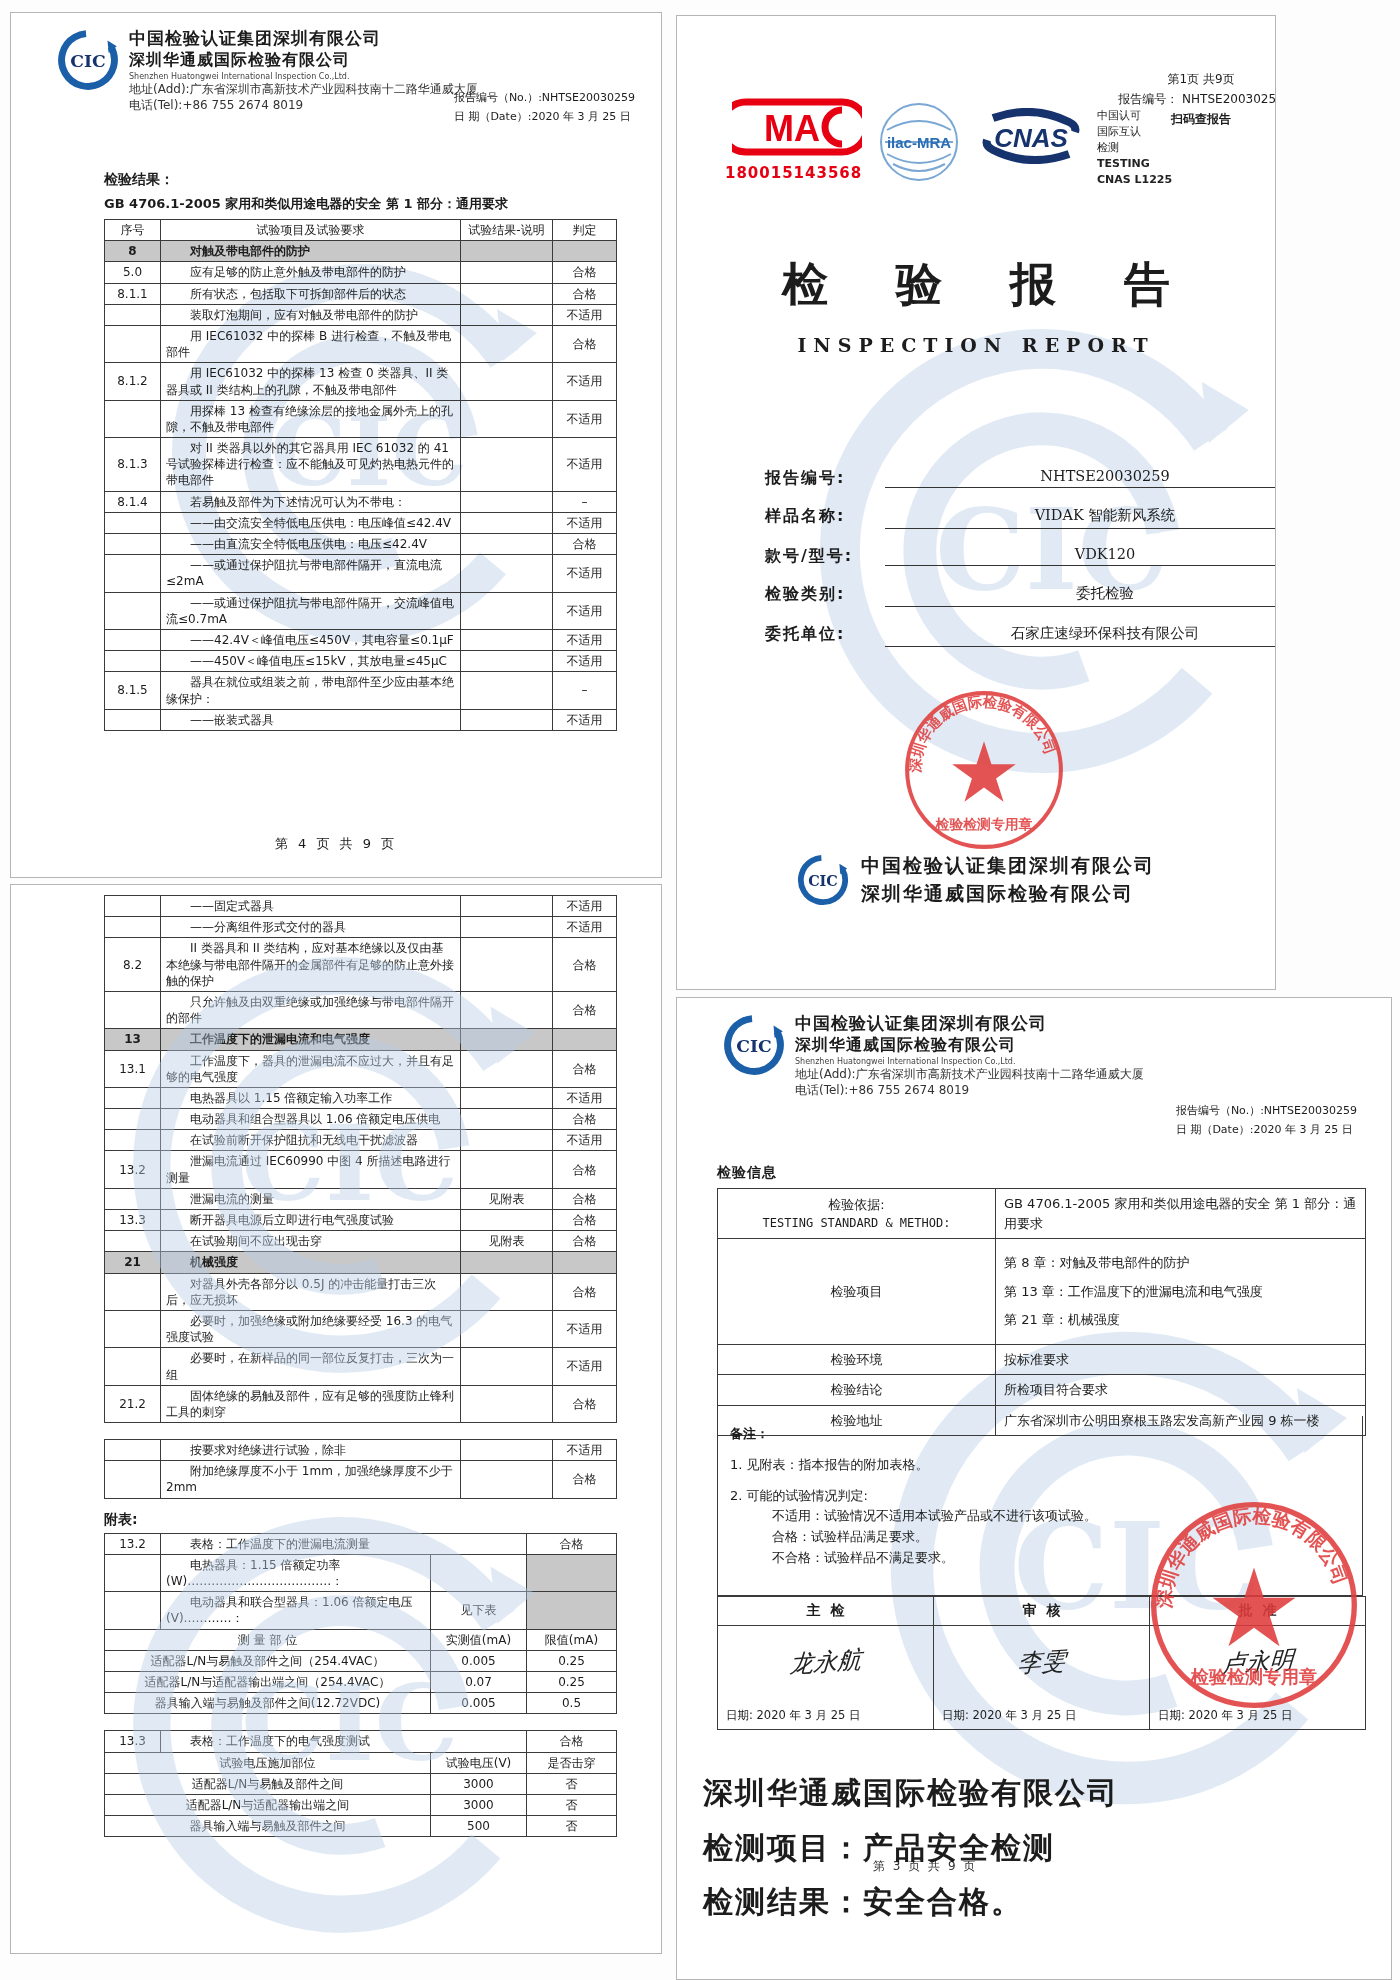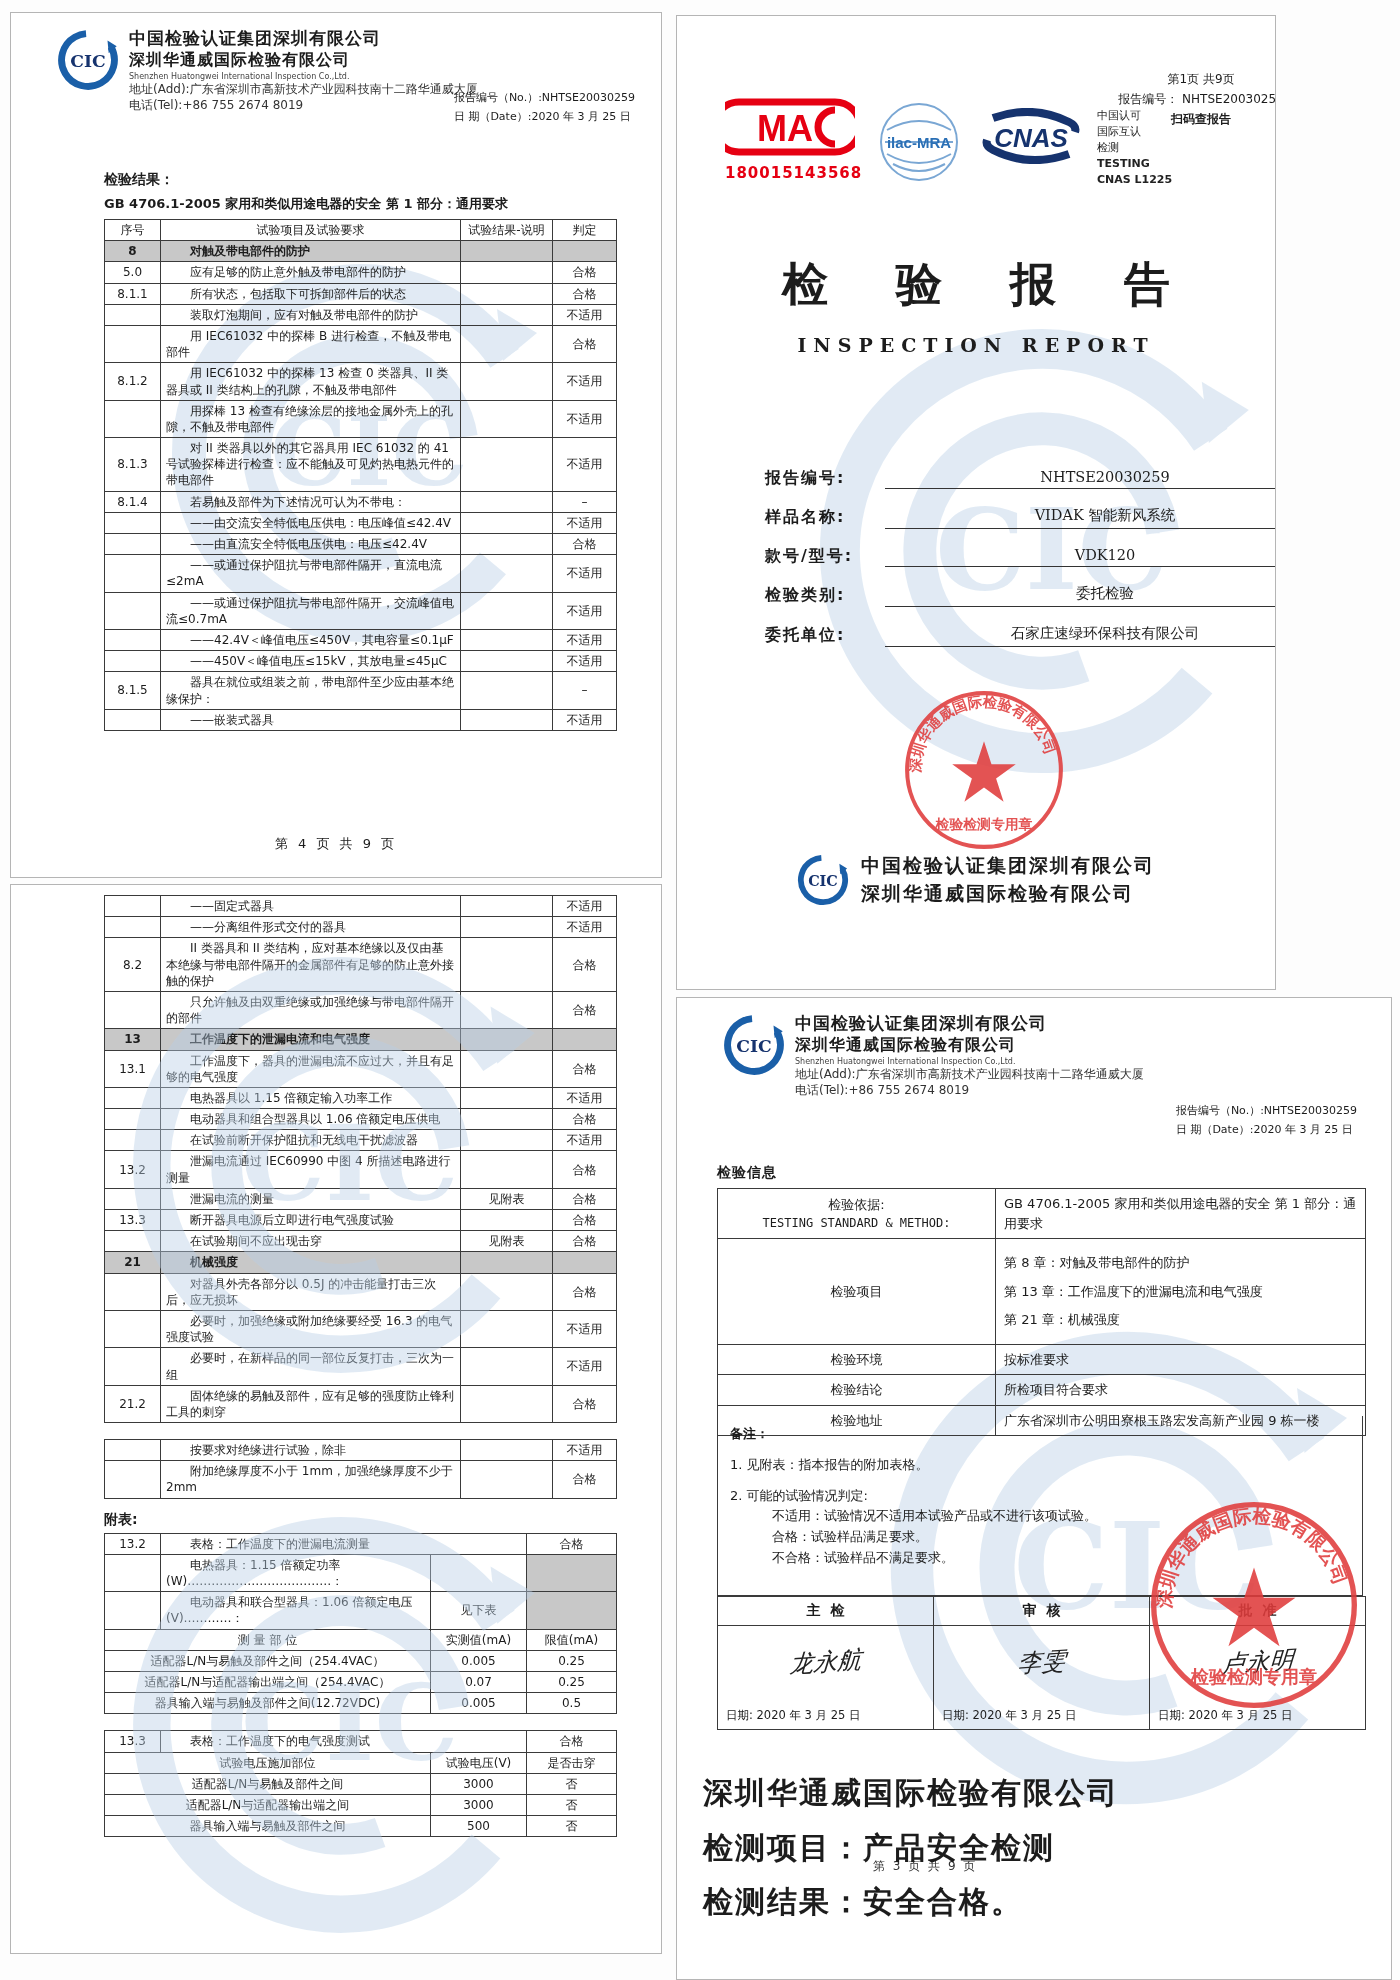--- a/index.html
+++ b/index.html
@@ -40,32 +40,32 @@
   .rt .cc{text-align:center;text-indent:0;}
   .tfoot{font-size:13px;text-align:center;margin-top:22px;letter-spacing:3px;}
 
   
   .r1meta{position:absolute;left:424px;top:54px;width:200px;text-align:center;font-size:12px;line-height:1.65;}
   .qr{position:absolute;left:600px;top:110px;width:78px;height:78px;background:
       repeating-linear-gradient(0deg,#111 0 4px,rgba(255,255,255,0) 4px 8px),
       repeating-linear-gradient(90deg,#111 0 4px,#fff 4px 8px);}
   .fp{position:absolute;width:20px;height:20px;border:4px solid #111;background:#fff;box-sizing:border-box;}
   .fp::after{content:"";position:absolute;left:3px;top:3px;width:6px;height:6px;background:#111;}
-  .cma{position:absolute;left:48px;top:80px;text-align:left;}
+  .cma{position:absolute;left:48px;top:80px;text-align:right;}
   .cmanum{color:#e60012;font-weight:bold;font-size:15px;letter-spacing:1px;margin-top:2px;}
   .ilac{position:absolute;left:200px;top:84px;}
   .cnas{position:absolute;left:298px;top:92px;}
   .accred{position:absolute;left:420px;top:92px;font-size:11px;line-height:1.45;color:#222;}
   .accred .b{font-weight:bold;}
   .rtitle{position:absolute;left:0;top:238px;width:100%;text-align:center;
           font-size:46px;font-weight:bold;letter-spacing:26px;text-indent:26px;}
   .rtitle2{position:absolute;left:0;top:318px;width:100%;text-align:center;
            font-family:"DejaVu Serif",serif;font-size:19px;font-weight:bold;letter-spacing:7px;}
   .fields{position:absolute;left:88px;top:452px;width:560px;}
-  .frow{display:flex;align-items:center;margin-bottom:17px;}
+  .frow{display:flex;align-items:flex-start;margin-bottom:17px;}
   .flabel{width:120px;font-size:16px;font-weight:bold;letter-spacing:2px;}
   .fval{flex:1;border-bottom:1px solid #333;text-align:center;font-size:14.5px;
         font-family:"DejaVu Serif","DejaVu Sans",serif;padding-bottom:3px;}
   .cblock{position:absolute;left:0;top:836px;width:100%;display:flex;justify-content:center;gap:12px;align-items:center;}
   .cblock .l1{font-size:19px;font-weight:bold;letter-spacing:2px;line-height:1.45;}
 
   
   .r2sect{position:absolute;left:40px;top:166px;font-weight:bold;font-size:14px;letter-spacing:1px;}
   .info{position:absolute;left:40px;top:190px;border-collapse:collapse;width:648px;font-size:13px;table-layout:fixed;}
   .info td{border:1px solid #3a3a3a;padding:5px 8px;line-height:1.5;vertical-align:middle;}

